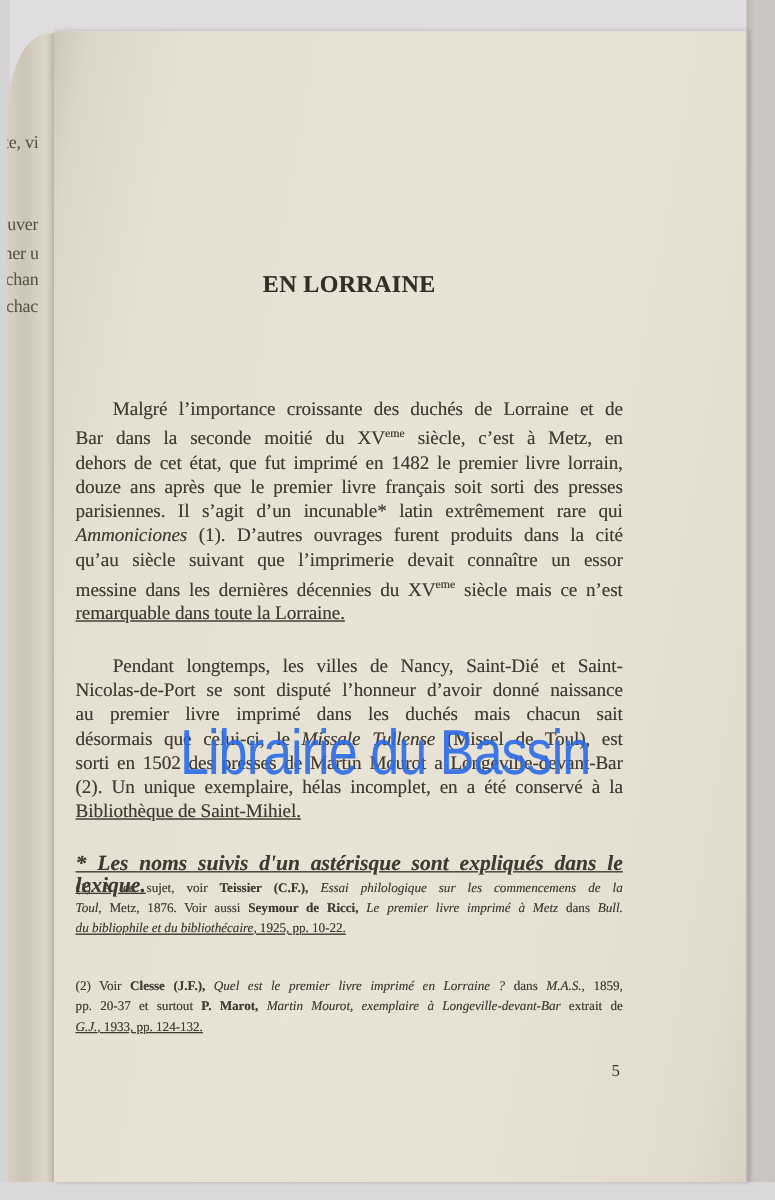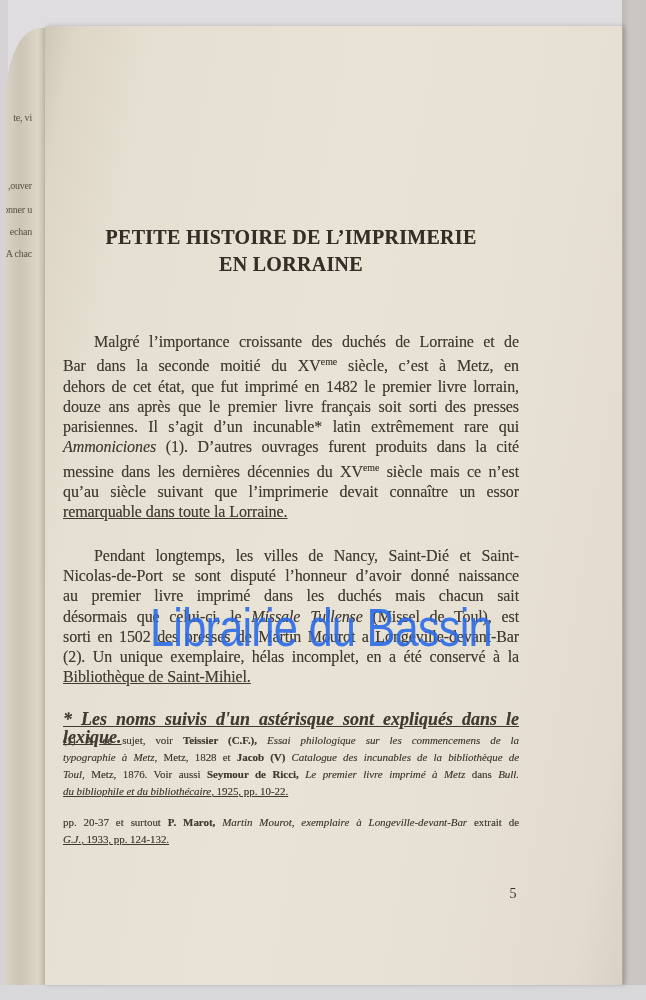--- a/index.html
+++ b/index.html
@@ -22,21 +22,21 @@
     position:absolute;left:0;top:0;width:8px;height:1000px;
     background:#d5d3d5;
   }
   .left-edge{
     position:absolute;left:6px;top:28px;width:40px;height:957px;
     background:linear-gradient(90deg,#d8d2c5 0%,#ccc4b5 35%,#ded7c9 80%,#c2bbac 97%,#b4ac9d 100%);
     border-top-left-radius:34px 70px;
   }
   .frag{
     position:absolute;left:0;width:26px;
-    font-size:10px;color:#554e43;
+    font-size:15px;color:#554e43;
     white-space:nowrap;overflow:hidden;
     text-align:right;direction:rtl;
     letter-spacing:-0.2px;
   }
   .page{
     position:absolute;left:45px;top:26px;width:577px;height:959px;
     background:linear-gradient(100deg,#cec6b7 0%,#ddd6c7 4%,#e5dfd1 14%,#e9e3d6 45%,#e7e1d4 72%,#e2dbce 93%,#d9d2c4 100%);
     border-right:1px solid #b5aea3;
     box-shadow:2px 0 4px rgba(60,55,50,0.25);
     color:#403a30;
@@ -88,56 +88,55 @@
   <div class="left-edge">
     <span class="frag" style="top:84px">te, vi</span>
     <span class="frag" style="top:152px">ouver,</span>
     <span class="frag" style="top:176px">onner u</span>
     <span class="frag" style="top:198px">echan</span>
     <span class="frag" style="top:220px">A chac</span>
   </div>
 
   <div class="page">
     <div class="title">
-      <div>PETITE HISTOIRE DE L’IMPRIMERIE</div>
       <div>EN LORRAINE</div>
     </div>
 
     <div class="para para1">
         <div class="tline"><span>Malgré l’importance croissante des duchés de Lorraine et de</span></div>
         <div class="tline"><span>Bar dans la seconde moitié du XV</span><span class="sup">eme</span><span> siècle, c’est à Metz, en</span></div>
         <div class="tline"><span>dehors de cet état, que fut imprimé en 1482 le premier livre lorrain,</span></div>
         <div class="tline"><span>douze ans après que le premier livre français soit sorti des presses</span></div>
         <div class="tline"><span>parisiennes. Il s’agit d’un incunable* latin extrêmement rare qui</span></div>
         <div class="tline"><span class="i">Ammoniciones</span><span> (1). D’autres ouvrages furent produits dans la cité</span></div>
+        <div class="tline"><span>qu’au siècle suivant que l’imprimerie devait connaître un essor</span></div>
         <div class="tline"><span>messine dans les dernières décennies du XV</span><span class="sup">eme</span><span> siècle mais ce n’est</span></div>
-        <div class="tline"><span>qu’au siècle suivant que l’imprimerie devait connaître un essor</span></div>
         <div class="tline tlast"><span>remarquable dans toute la Lorraine.</span></div>
       </div>
     <div class="para para2">
         <div class="tline"><span>Pendant longtemps, les villes de Nancy, Saint-Dié et Saint-</span></div>
         <div class="tline"><span>Nicolas-de-Port se sont disputé l’honneur d’avoir donné naissance</span></div>
         <div class="tline"><span>au premier livre imprimé dans les duchés mais chacun sait</span></div>
         <div class="tline"><span>désormais que celui-ci, le </span><span class="i">Missale Tullense</span><span> (Missel de Toul), est</span></div>
         <div class="tline"><span>sorti en 1502 des presses de Martin Mourot a Longeville-devant-Bar</span></div>
         <div class="tline"><span>(2). Un unique exemplaire, hélas incomplet, en a été conservé à la</span></div>
         <div class="tline tlast"><span>Bibliothèque de Saint-Mihiel.</span></div>
       </div>
 
     <div class="note">
         <div class="tline tlast"><span>* Les noms suivis d'un astérisque sont expliqués dans le lexique.</span></div>
       </div>
 
     <div class="fn fn1">
         <div class="tline"><span>(1) A ce sujet, voir </span><span class="b">Teissier (C.F.), </span><span class="i">Essai philologique sur les commencemens de la</span></div>
-        <div class="tline"><span class="i">typographie à Metz</span><span>, Metz, 1828 et </span><span class="b">Jacob (V) </span><span class="i">Catalogue des incunables de la bibliothèque de</span></div>
         <div class="tline"><span class="i">Toul</span><span>, Metz, 1876. Voir aussi </span><span class="b">Seymour de Ricci, </span><span class="i">Le premier livre imprimé à Metz</span><span> dans </span><span class="i">Bull.</span></div>
         <div class="tline tlast"><span class="i">du bibliophile et du bibliothécaire</span><span>, 1925, pp. 10-22.</span></div>
       </div>
     <div class="fn fn2">
+        <div class="tline"><span>(2) Voir </span><span class="b">Clesse (J.F.), </span><span class="i">Quel est le premier livre imprimé en Lorraine ?</span><span> dans </span><span class="i">M.A.S.</span><span>, 1859,</span></div>
         <div class="tline"><span>pp. 20-37 et surtout </span><span class="b">P. Marot, </span><span class="i">Martin Mourot, exemplaire à Longeville-devant-Bar</span><span> extrait de</span></div>
         <div class="tline tlast"><span class="i">G.J.</span><span>, 1933, pp. 124-132.</span></div>
       </div>
 
     <div class="pageno">5</div>
   </div>
 
   <div class="watermark" style="color: rgb(43, 108, 232);">Librairie du Bassin</div>
 </div>
 

